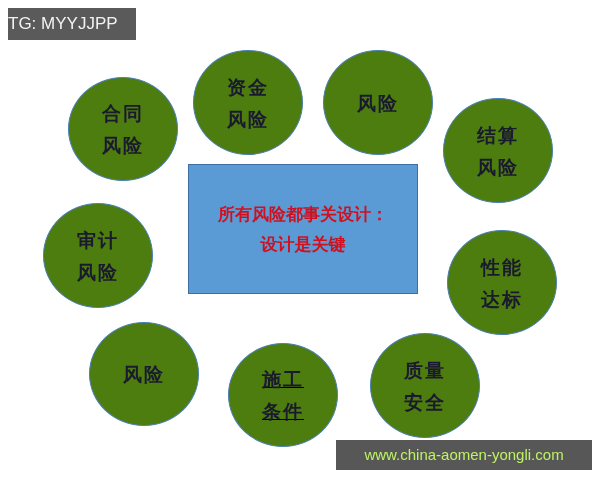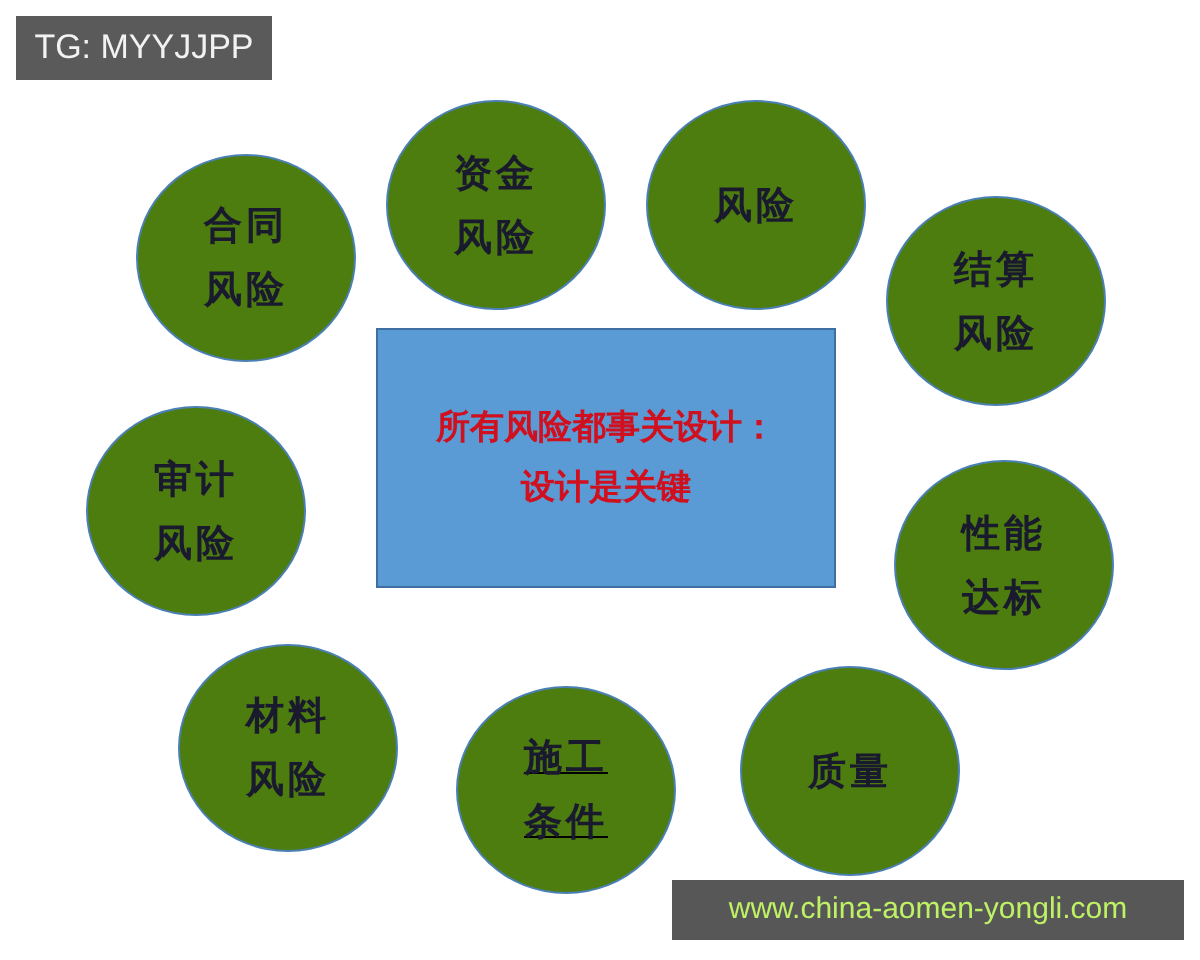--- a/index.html
+++ b/index.html
@@ -1,19 +1,19 @@
 <!DOCTYPE html>
 <html><head>
   <meta charset="utf-8">
   <style>
     html, body { margin:0; padding:0; }
     body { width:600px; height:480px; background:#ffffff; position:relative; overflow:hidden;
            font-family: "DejaVu Serif", "Liberation Serif", serif; }
     .tag { position:absolute; left:8px; top:8px; width:128px; height:32px; background:#5a5a5a; color:#f2f2f2;
-           font-family:"Liberation Sans", "DejaVu Sans", sans-serif; font-size:17px; line-height:32px; text-align:center; }
+           font-family:"Liberation Sans", "DejaVu Sans", sans-serif; font-size:17px; line-height:32px; text-align:left; }
     .url { position:absolute; left:336px; top:440px; width:256px; height:30px; background:#575757; color:#bef264;
            font-family:"Liberation Sans", "DejaVu Sans", sans-serif; font-size:15px; line-height:30px; text-align:center; }
     .node { position:absolute; border-radius:50%; background:#4d7c0f; border:1px solid #4a80b3;
             display:flex; flex-direction:column; align-items:center; justify-content:center; box-sizing:border-box; }
     .node span { display:block; color:#1a1a2e; font-size:19px; line-height:32px; letter-spacing:2px; font-weight:bold; }
     .center { position:absolute; left:188px; top:164px; width:230px; height:130px; background:#5b9bd5;
               border:1px solid #3f6fa0; box-sizing:border-box; display:flex; flex-direction:column;
               align-items:center; justify-content:center; }
     .center span { color:#d0101e; font-size:17px; font-weight:bold; line-height:30px; }
   </style>
@@ -39,29 +39,29 @@
 </div>
 <div class="node" style="left:43px;top:203px;width:110px;height:105px;">
   <span>审计</span>
   <span>风险</span>
 </div>
 <div class="node" style="left:447px;top:230px;width:110px;height:105px;">
   <span>性能</span>
   <span>达标</span>
 </div>
 <div class="node" style="left:89px;top:322px;width:110px;height:104px;">
-  <span>材料</span>
   <span>风险</span>
 </div>
 <div class="node" style="left:228px;top:343px;width:110px;height:104px;text-decoration:underline;">
   <span>施工</span>
   <span>条件</span>
 </div>
 <div class="node" style="left:370px;top:333px;width:110px;height:105px;">
   <span>质量</span>
+  <span>安全</span>
 </div>
 
 <div class="center">
   <span>所有风险都事关设计：</span>
   <span>设计是关键</span>
 </div>
 
 <div class="url">www.china-aomen-yongli.com</div>
 
 </body></html>

